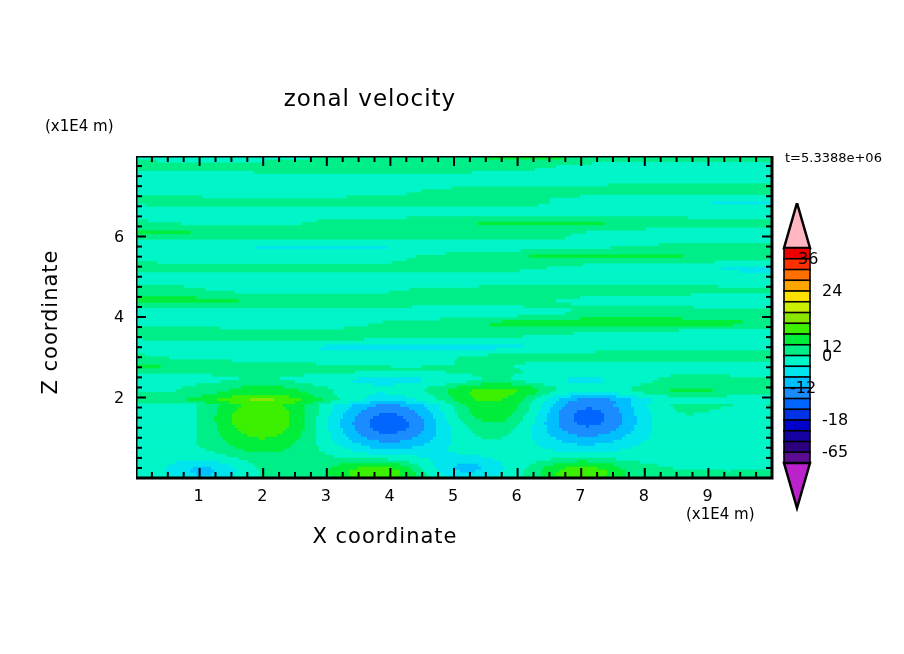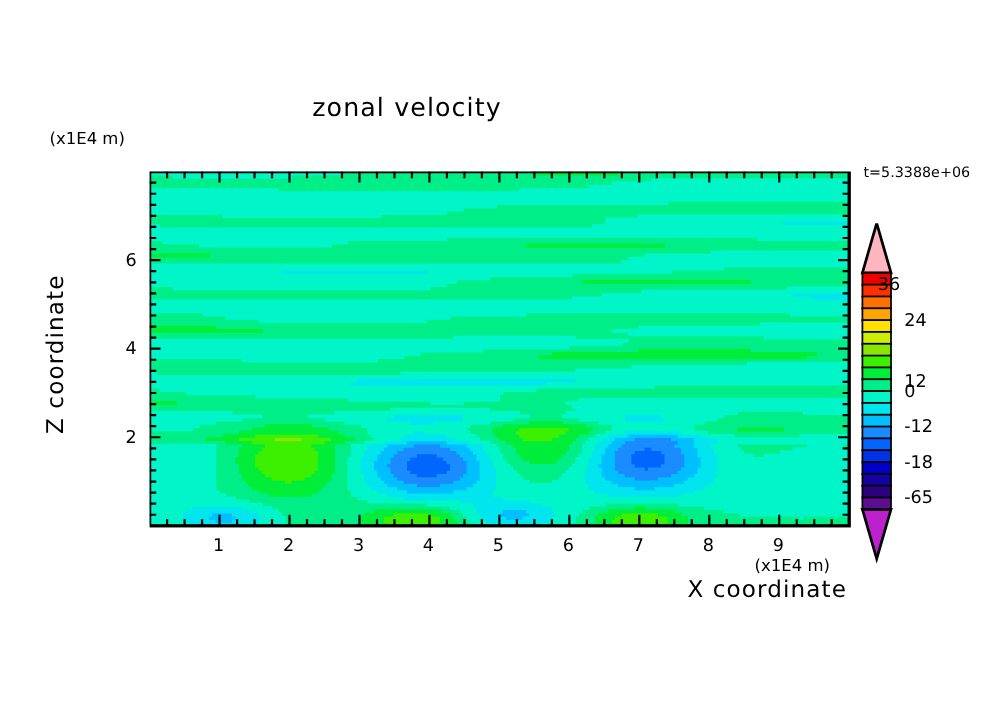--- a/index.html
+++ b/index.html
@@ -3,21 +3,21 @@
 <meta charset="utf-8">
 <style>
   html,body{margin:0;padding:0;background:#ffffff;}
   body{width:904px;height:654px;position:relative;overflow:hidden;
        font-family:"DejaVu Sans", sans-serif;color:#000;}
   .abs{position:absolute;}
   #title{left:0;top:85px;width:740px;text-align:center;font-size:23px;
          letter-spacing:1px;font-weight:400;}
   #unit-top{left:45px;top:117px;font-size:15px;}
   #unit-right{left:686px;top:505px;font-size:15px;}
-  #xlabel{left:0;top:524px;width:770px;text-align:right;font-size:21px;letter-spacing:1px;}
+  #xlabel{left:0;top:524px;width:770px;text-align:center;font-size:21px;letter-spacing:1px;}
   #ylabel{left:-60px;top:310px;width:220px;text-align:center;font-size:21px;
           letter-spacing:1px;transform:rotate(-90deg);transform-origin:50% 50%;}
   #timestamp{left:785px;top:150px;font-size:13px;}
   .tickcap{font-size:16px;position:absolute;}
   .cbcap{font-size:16px;position:absolute;}
   #plotsvg{left:136px;top:156px;}
   #cbsvg{left:780px;top:203px;}
 </style>
 </head>
 <body>
@@ -806,16 +806,16 @@
       <rect x="4" y="238.50" width="26" height="11.15" fill="#2d0080" stroke="#000" stroke-width="1.6"></rect>
       <rect x="4" y="249.25" width="26" height="11.15" fill="#5c0d91" stroke="#000" stroke-width="1.6"></rect>
       <polygon points="4,260 30,260 17,305" fill="#bb22cc" stroke="#000" stroke-width="2.5"></polygon>
     </g>
 </svg>
 <div id="cblabels">
     <div class="cbcap" style="left: 798px; top: 248.75px;">36</div>
     <div class="cbcap" style="left: 822px; top: 281px;">24</div>
     <div class="cbcap" style="left: 822px; top: 313.25px; margin-top: 24px;">12</div>
     <div class="cbcap" style="left: 822px; top: 345.5px;">0</div>
-    <div class="cbcap" style="left: 822px; top: 377.75px; text-align: right;">-12</div>
+    <div class="cbcap" style="left: 790px; top: 377.75px; text-align: right;">-12</div>
     <div class="cbcap" style="left: 822px; top: 410px;">-18</div>
     <div class="cbcap" style="left: 822px; top: 442.25px;">-65</div>
   </div>
 
 </body></html>

